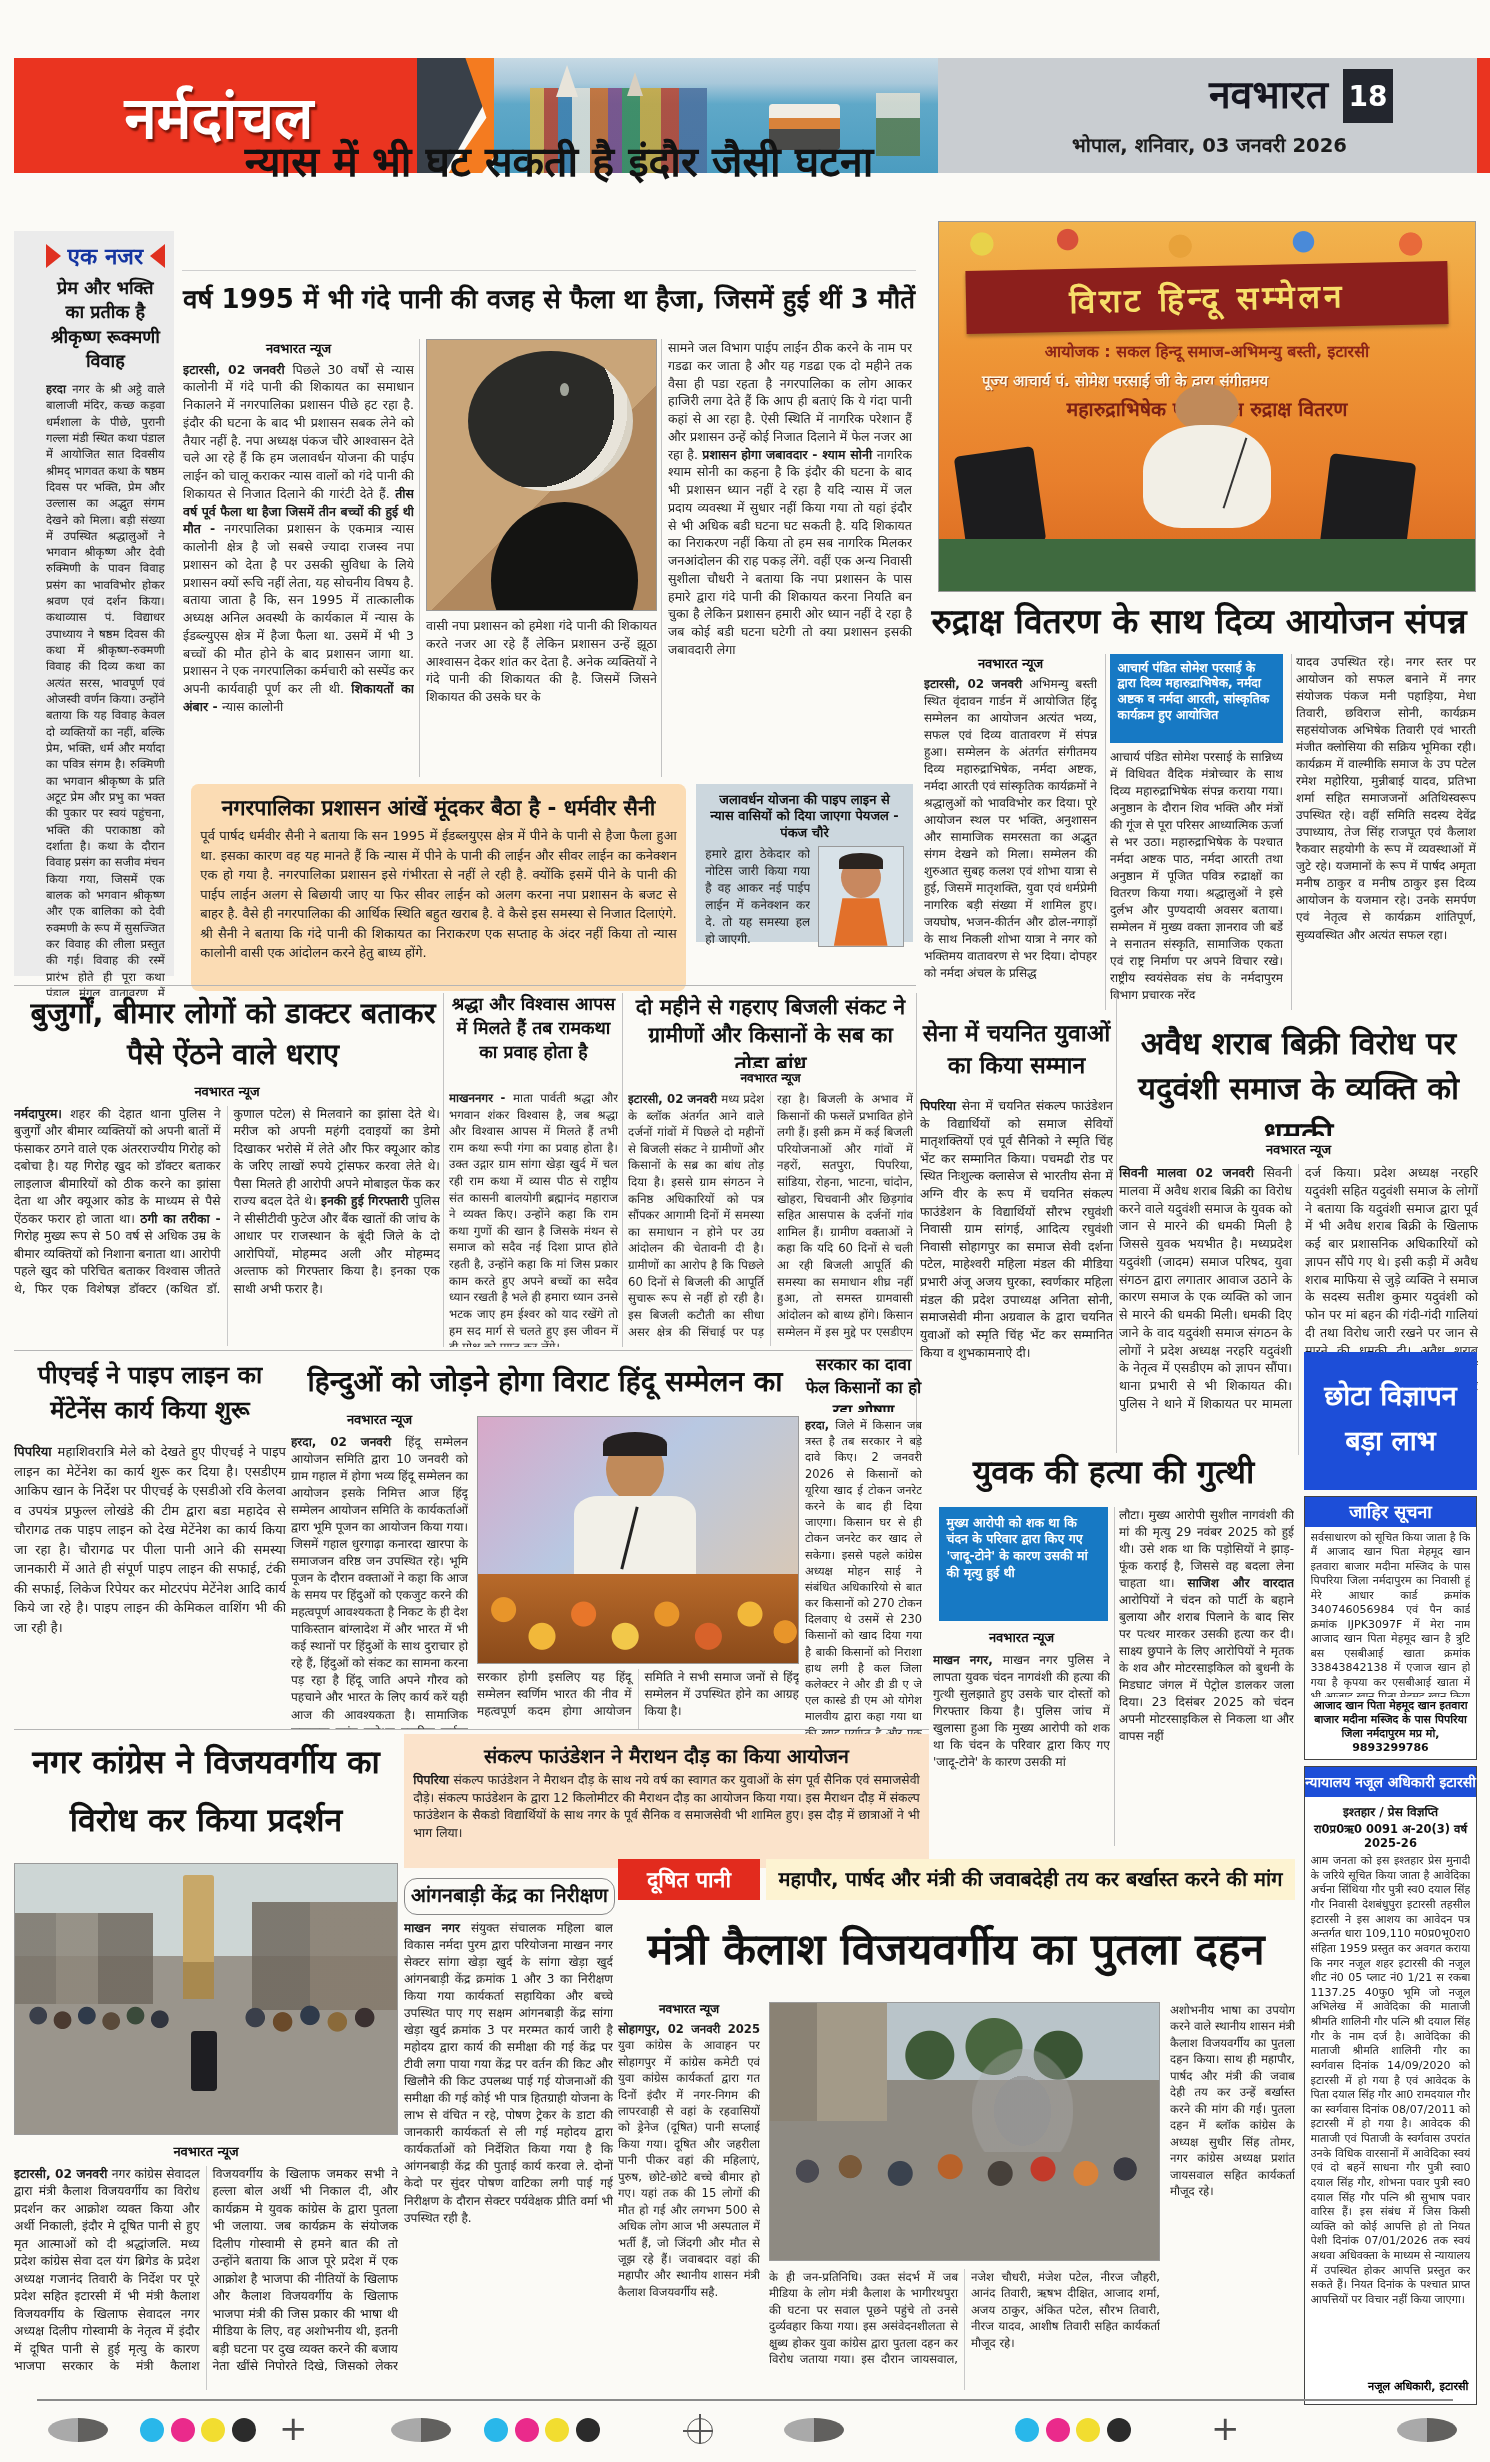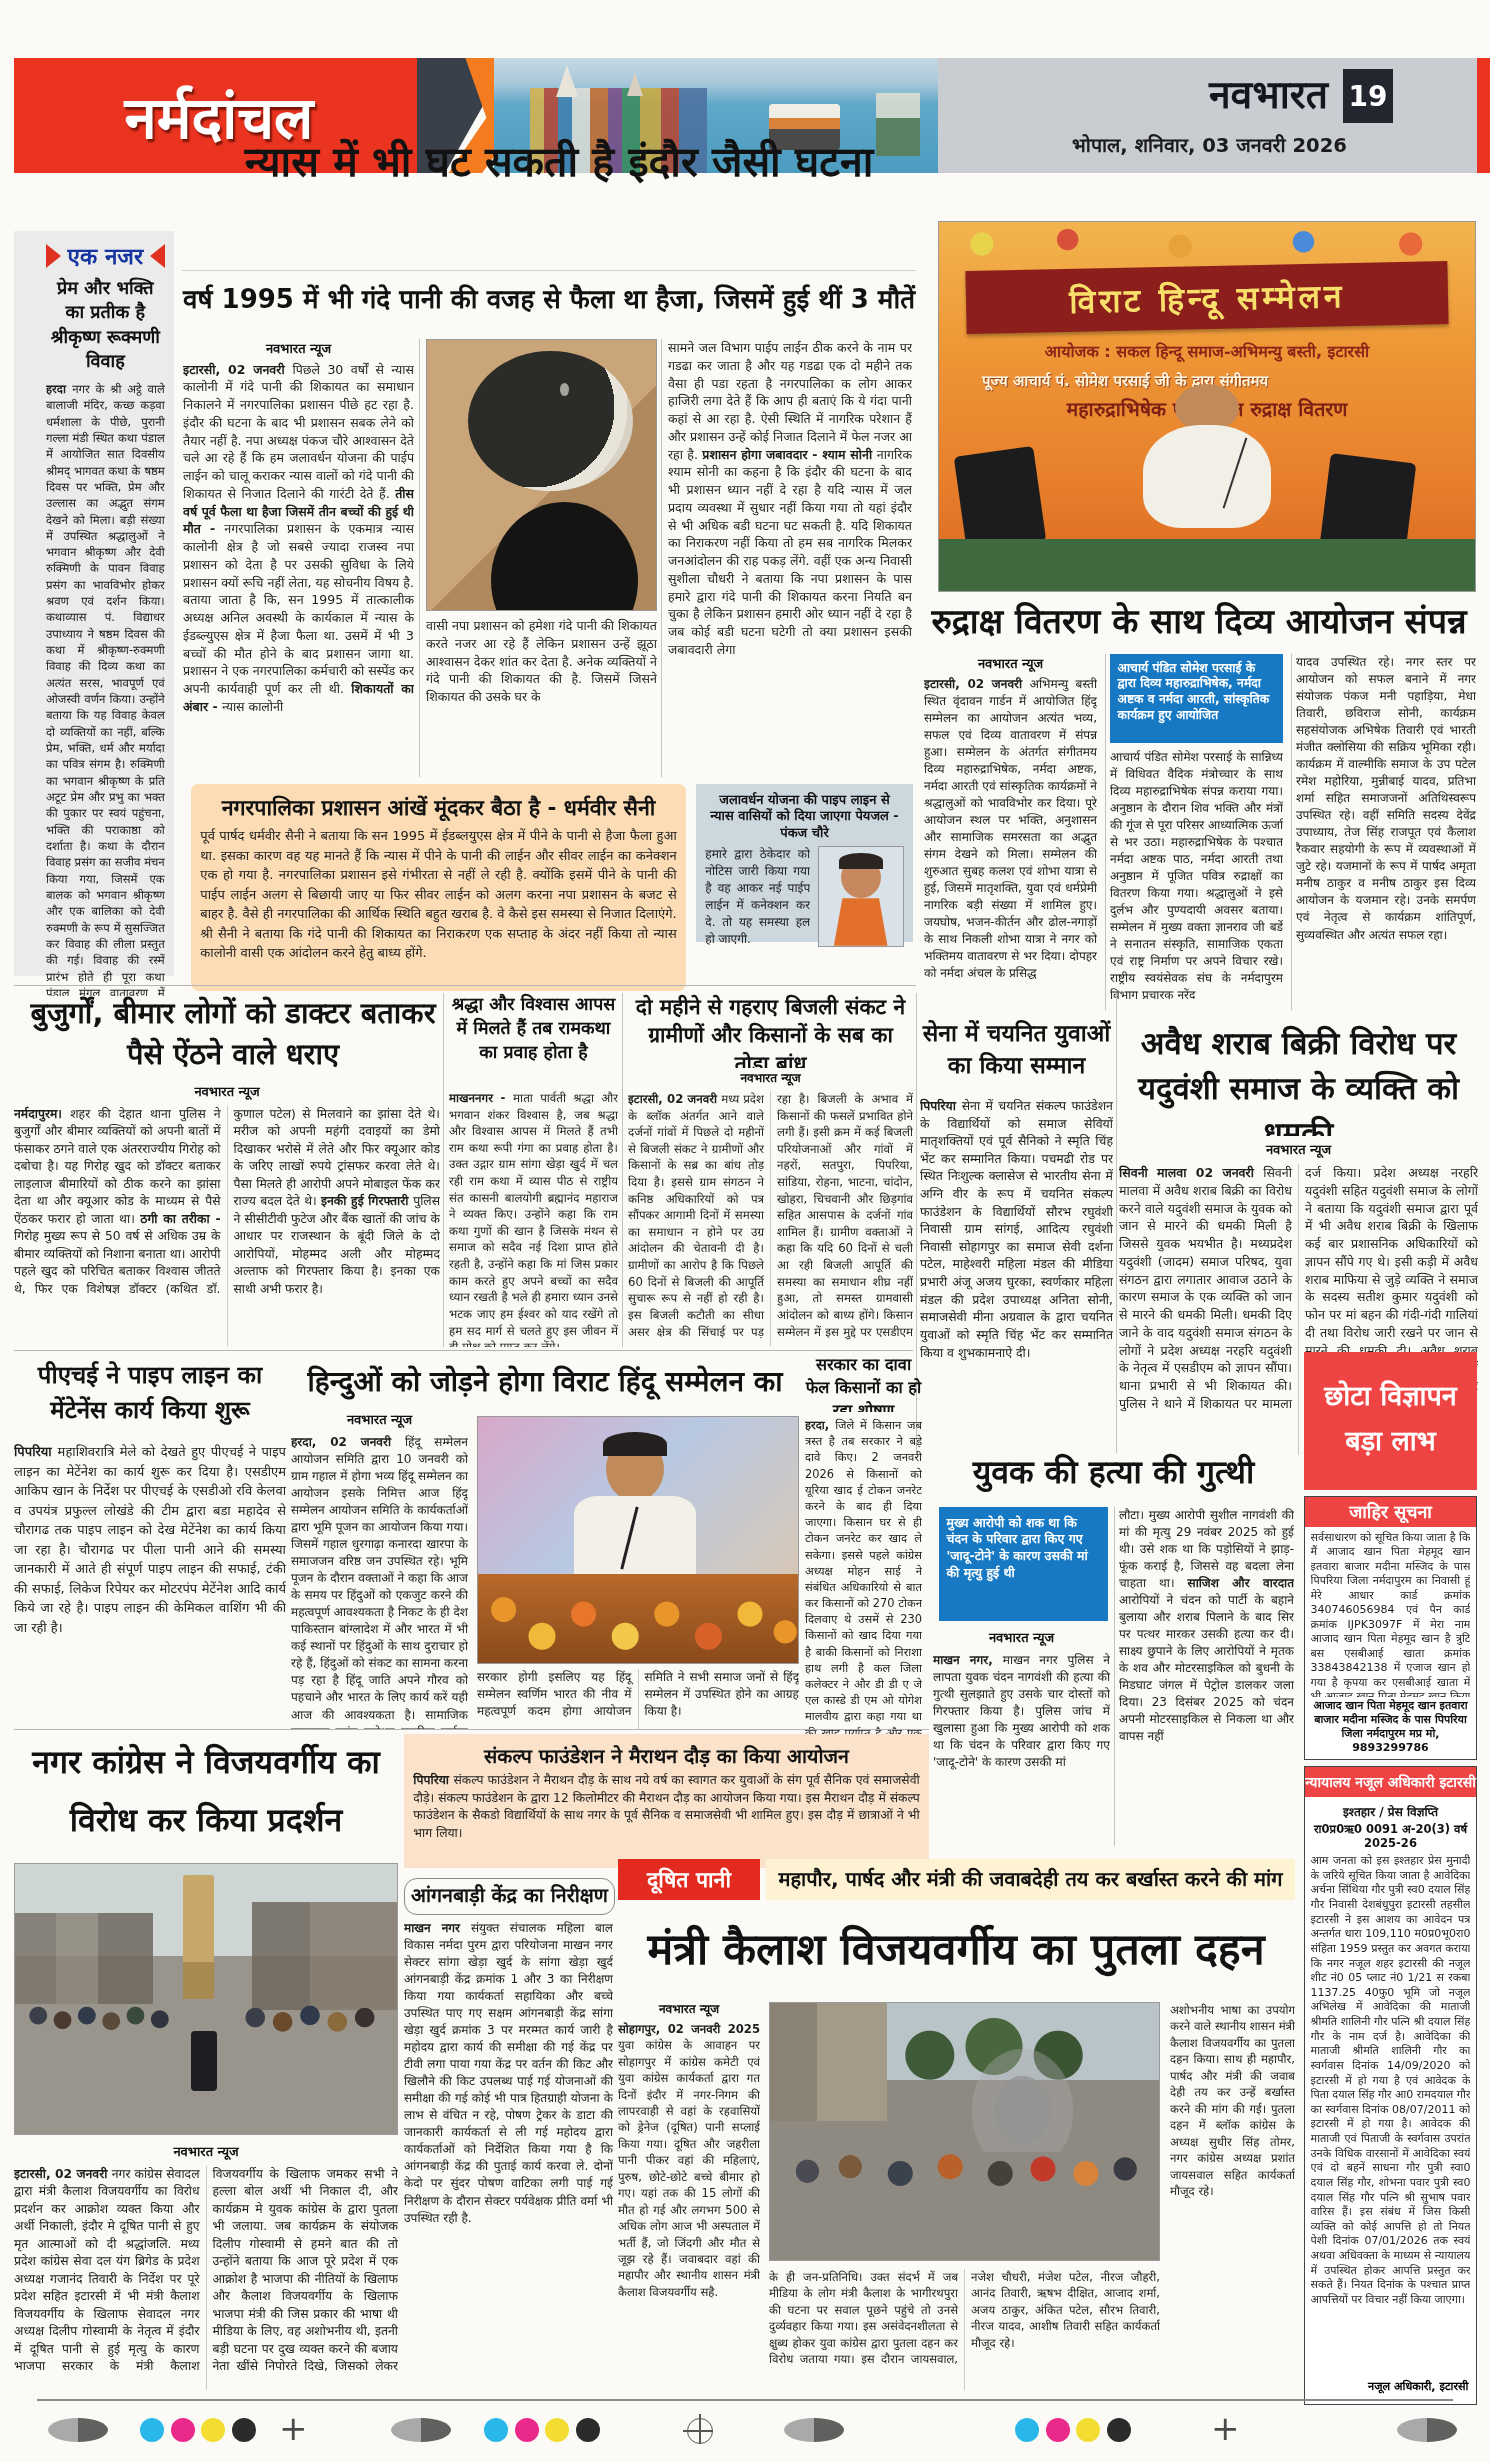--- a/index.html
+++ b/index.html
@@ -16,21 +16,21 @@
   .mast-red{background:#ea3420;display:flex;align-items:center;justify-content:center;}
   .mast-title{color:#ffffff;font-size:58px;font-weight:bold;text-shadow:1.9px 2.8px 1.9px #7a1508;}
   .mast-gray{background:#c9cdd1;}
   .pagenum{background:#23262e;color:#fff;font-weight:bold;font-size:28px;display:flex;align-items:center;justify-content:center;}
   
   .ph{overflow:hidden;border:0.9px solid #999;box-sizing:border-box;}
   
   .qbox{background:#fbdcb4;border-radius:7.5px;box-sizing:border-box;}
   .bluebox-lead{background:#ccd7de;box-sizing:border-box;}
   .bluebox{background:#1779c4;color:#fff;font-weight:bold;box-sizing:border-box;text-align:left;}
-  .blackbox{background:#ef4444;color:#fff;font-weight:bold;text-align:center;box-sizing:border-box;}
+  .blackbox{background:#1d4ed8;color:#fff;font-weight:bold;text-align:center;box-sizing:border-box;}
   .adcol{border:0.9px solid #444;box-sizing:border-box;background:#fff;}
   .peachbox{background:#fbe3cb;box-sizing:border-box;}
   .kicker-red{background:#e22b1e;color:#fff;font-weight:bold;text-align:center;}
   .kicker-bar{background:#fdf3d2;color:#111;font-weight:bold;text-align:center;overflow:hidden;}
   
   .ell{width:60px;height:24px;border-radius:50%;background:linear-gradient(90deg,#a9a9a9 50%,#61605e 50%);}
   .cmyk{display:flex;gap:6.5px;}
   .dot{width:24px;height:24px;border-radius:50%;}
   .plus{font-size:34px;color:#4a4a4a;line-height:24px;}
   .target{width:24px;height:24px;border-radius:50%;border:1.9px solid #555;position:relative;}
@@ -51,21 +51,21 @@
   <div class="abs" style="left:436px;top:58px;width:84px;height:115px;background:#f47b20;clip-path:polygon(35% 0,75% 0,100% 55%,55% 100%,15% 100%,60% 52%);"></div>
   <div class="abs ph" style="left:494px;top:58px;width:444px;height:115px;border:none;background:linear-gradient(180deg,#c6d9e4 0%,#a8c8da 22%,#5fa8c8 40%,#4b9cc0 100%);">
     <div class="abs" style="left:8%;top:26%;width:40%;height:74%;background:linear-gradient(90deg,#d9b24a 0 8%,#b8432f 8% 16%,#3e7fae 16% 24%,#e0e0d8 24% 34%,#c96a2a 34% 44%,#7b4a85 44% 52%,#3a8a5a 52% 62%,#caa83c 62% 74%,#b8432f 74% 84%,#4a6f9e 84% 100%);opacity:.85;"></div>
     <div class="abs" style="left:14%;top:6%;width:0;height:0;border-left:11.2px solid transparent;border-right:11.2px solid transparent;border-bottom:32px solid #e8e4da;"></div>
     <div class="abs" style="left:30%;top:12%;width:0;height:0;border-left:8.4px solid transparent;border-right:8.4px solid transparent;border-bottom:24px solid #d8cfc0;"></div>
     <div class="abs" style="left:62%;top:40%;width:16%;height:40%;background:linear-gradient(180deg,#f0ede4 0 30%,#d8823a 30% 55%,#4a4a48 55% 100%);border-radius:3.7px;"></div>
     <div class="abs" style="left:86%;top:30%;width:10%;height:55%;background:linear-gradient(180deg,#e8e2d2 0 40%,#5a7a4a 40% 100%);opacity:.8;"></div>
   </div>
   <div class="abs mast-gray" style="left:938px;top:58px;width:539px;height:115px;">
     <div class="abs" style="right:149px;top:7.5px;font-size:39px;font-weight:bold;color:#15151f;">नवभारत</div>
-    <div class="abs pagenum" style="right:84px;top:11.2px;width:50px;height:54px;">19</div>
+    <div class="abs pagenum" style="right:84px;top:11.2px;width:50px;height:54px;">18</div>
     <div class="abs" style="right:130px;top:73px;font-size:19.6px;font-weight:bold;color:#1b1b1b;">भोपाल, शनिवार, 03 जनवरी 2026</div>
   </div>
   <div class="abs" style="left:1477px;top:58px;width:13px;height:115px;background:#ea3420;"></div>
 
   <div class="abs boxpad" style="left:14px;top:231px;width:160px;height:745px;background:#ebebeb;padding-left:32px;">
     <div style="display:flex;align-items:center;justify-content:space-between;height:34px;">
       <span class="tri" style="border-width:12px 0 12px 15px;border-color:transparent transparent transparent #e03020;"></span>
       <span style="color:#1535a0;font-weight:bold;font-size:22.4px;">एक नजर</span>
       <span class="tri" style="border-width:12px 15px 12px 0;border-color:transparent #e03020 transparent transparent;"></span>
     </div>

